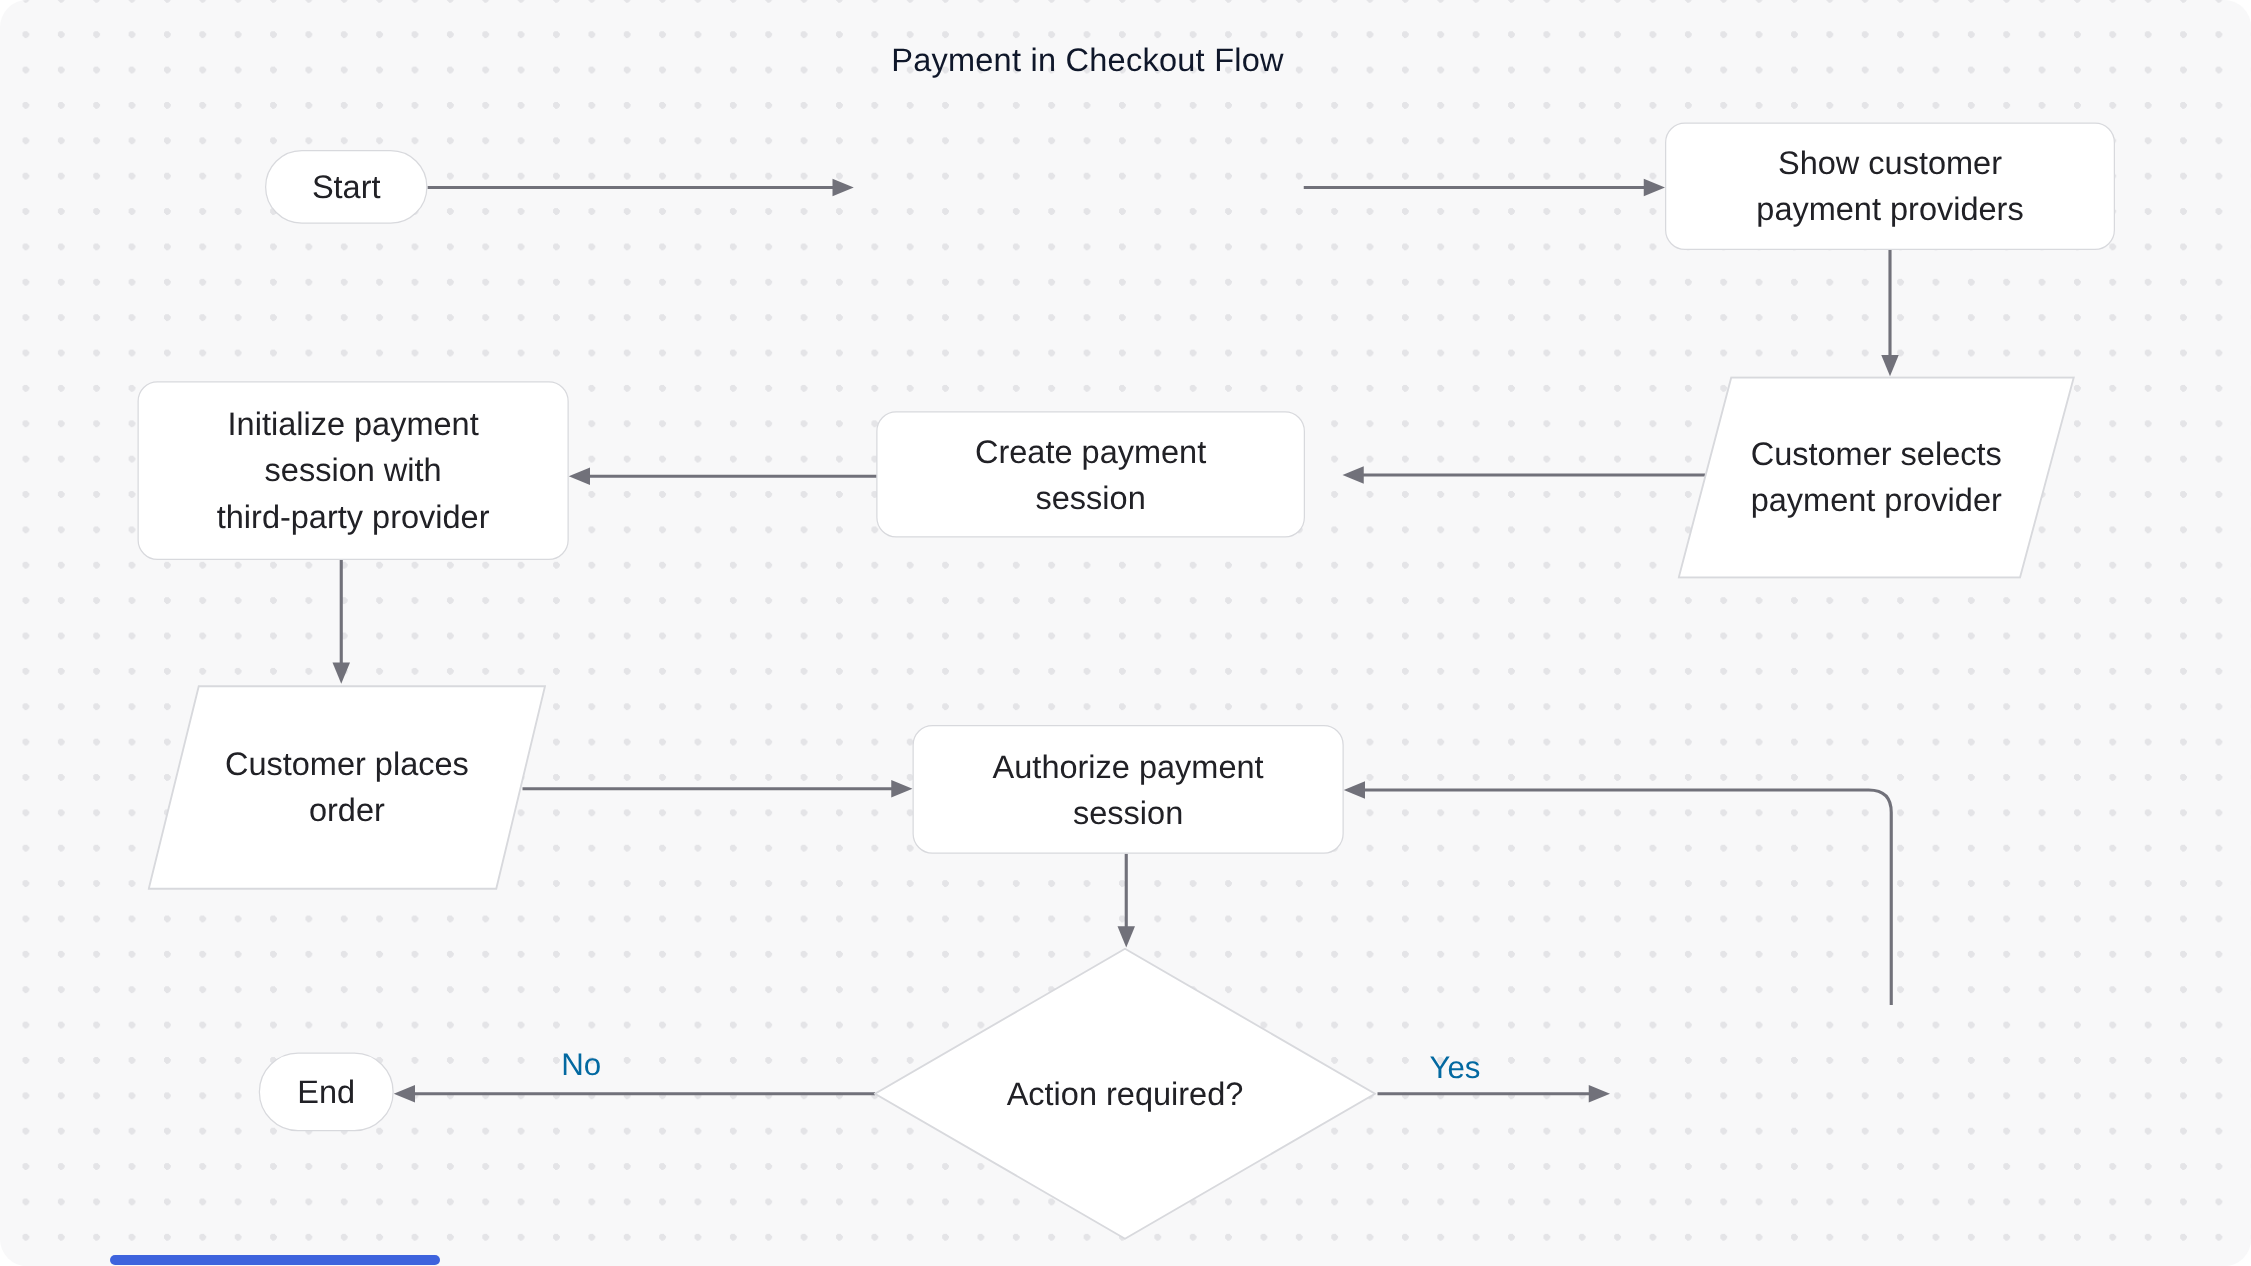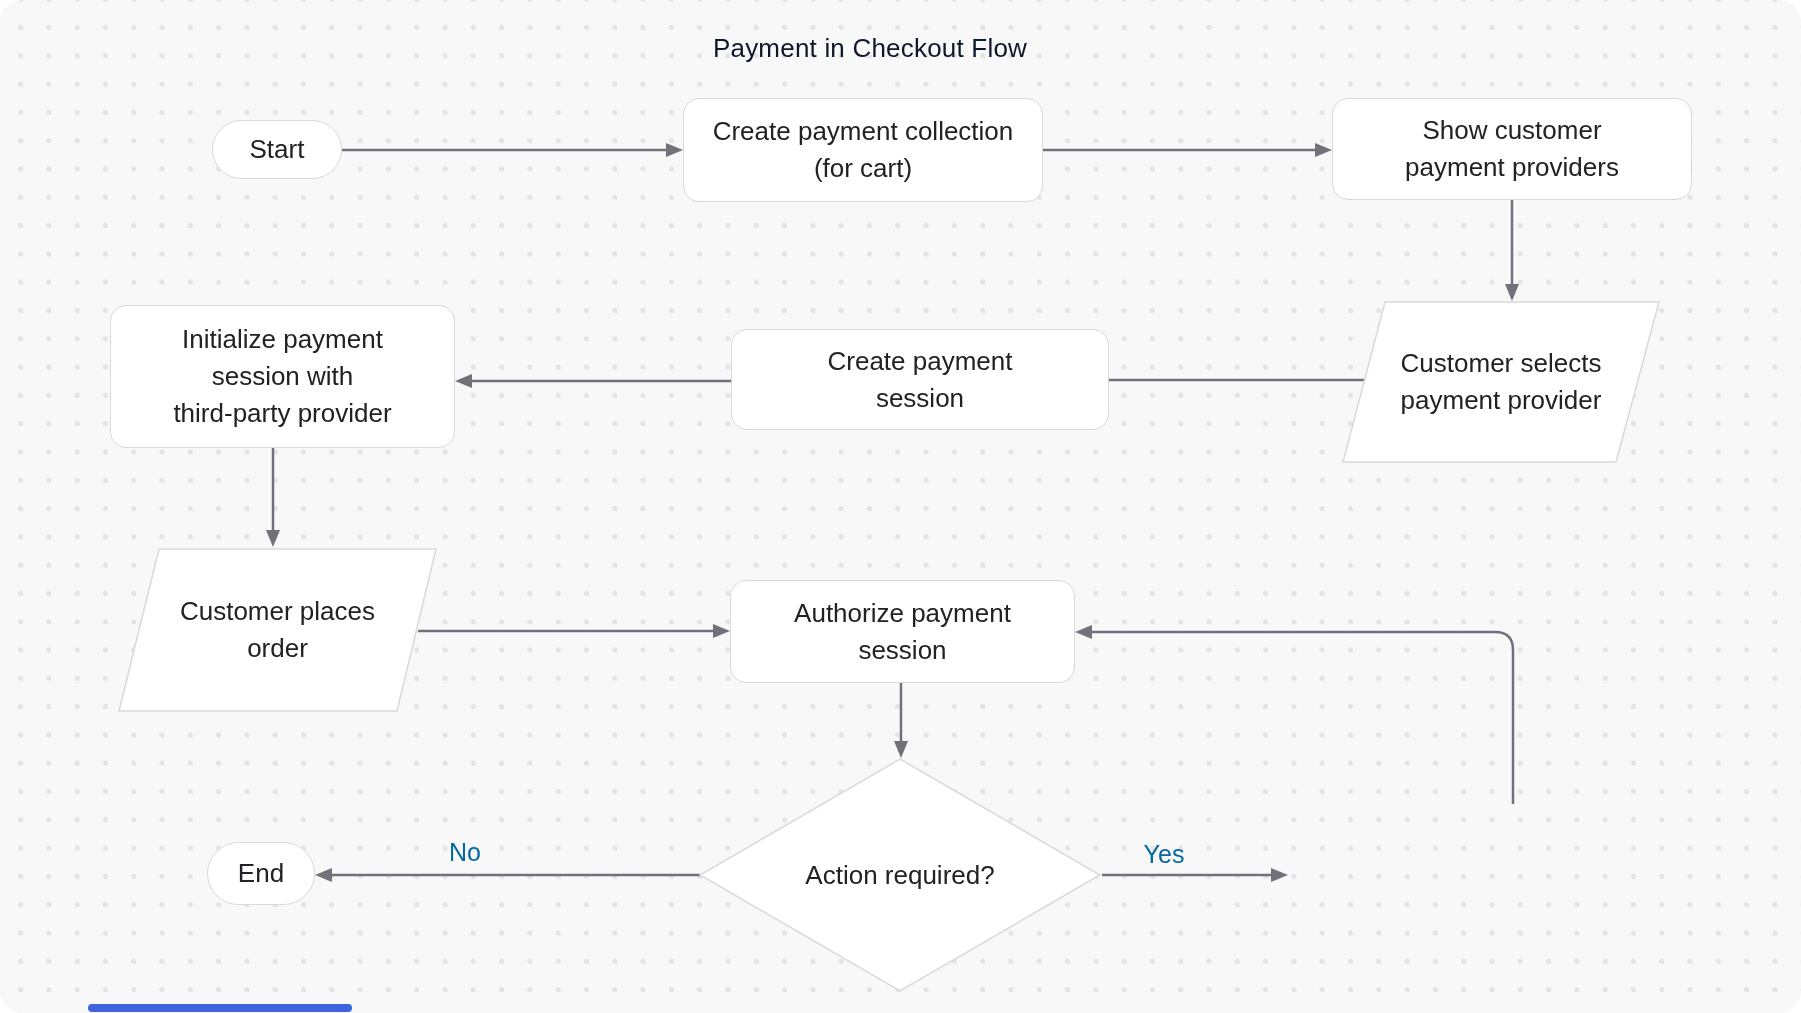--- a/index.html
+++ b/index.html
@@ -78,39 +78,35 @@
     <g>
       <path d="M 1513 804 L 1513 650 Q 1513 632 1495 632 L 1092 632"></path>
       <polygon points="1075,632 1092,625 1092,639"></polygon>
     </g>
   </svg>
 
   <div class="node pill" style="left:212px;top:120px;width:130px;height:59px">
     <div class="label">Start</div>
   </div>
 
-  <div class="node rect" style="left:683px;top:98px;width:360px;height:104px">
-    <div class="label">Create payment collection
-(for cart)</div>
-  </div>
 
   <div class="node rect" style="left:1332px;top:98px;width:360px;height:102px">
     <div class="label">Show customer
 payment providers</div>
   </div>
 
   <div class="node shape-node" style="left:1342px;top:301px;width:318px;height:162px">
     <svg width="318" height="162" viewBox="0 0 318 162">
       <polygon points="43,1 317,1 274,161 1,161"></polygon>
     </svg>
     <div class="label">Customer selects
 payment provider</div>
   </div>
 
-  <div class="node rect" style="left:731px;top:329px;width:378px;height:101px">
+  <div class="node rect" style="left:701px;top:329px;width:343px;height:101px">
     <div class="label">Create payment
 session</div>
   </div>
 
   <div class="node rect" style="left:110px;top:305px;width:345px;height:143px">
     <div class="label">Initialize payment
 session with
 third-party provider</div>
   </div>
 

